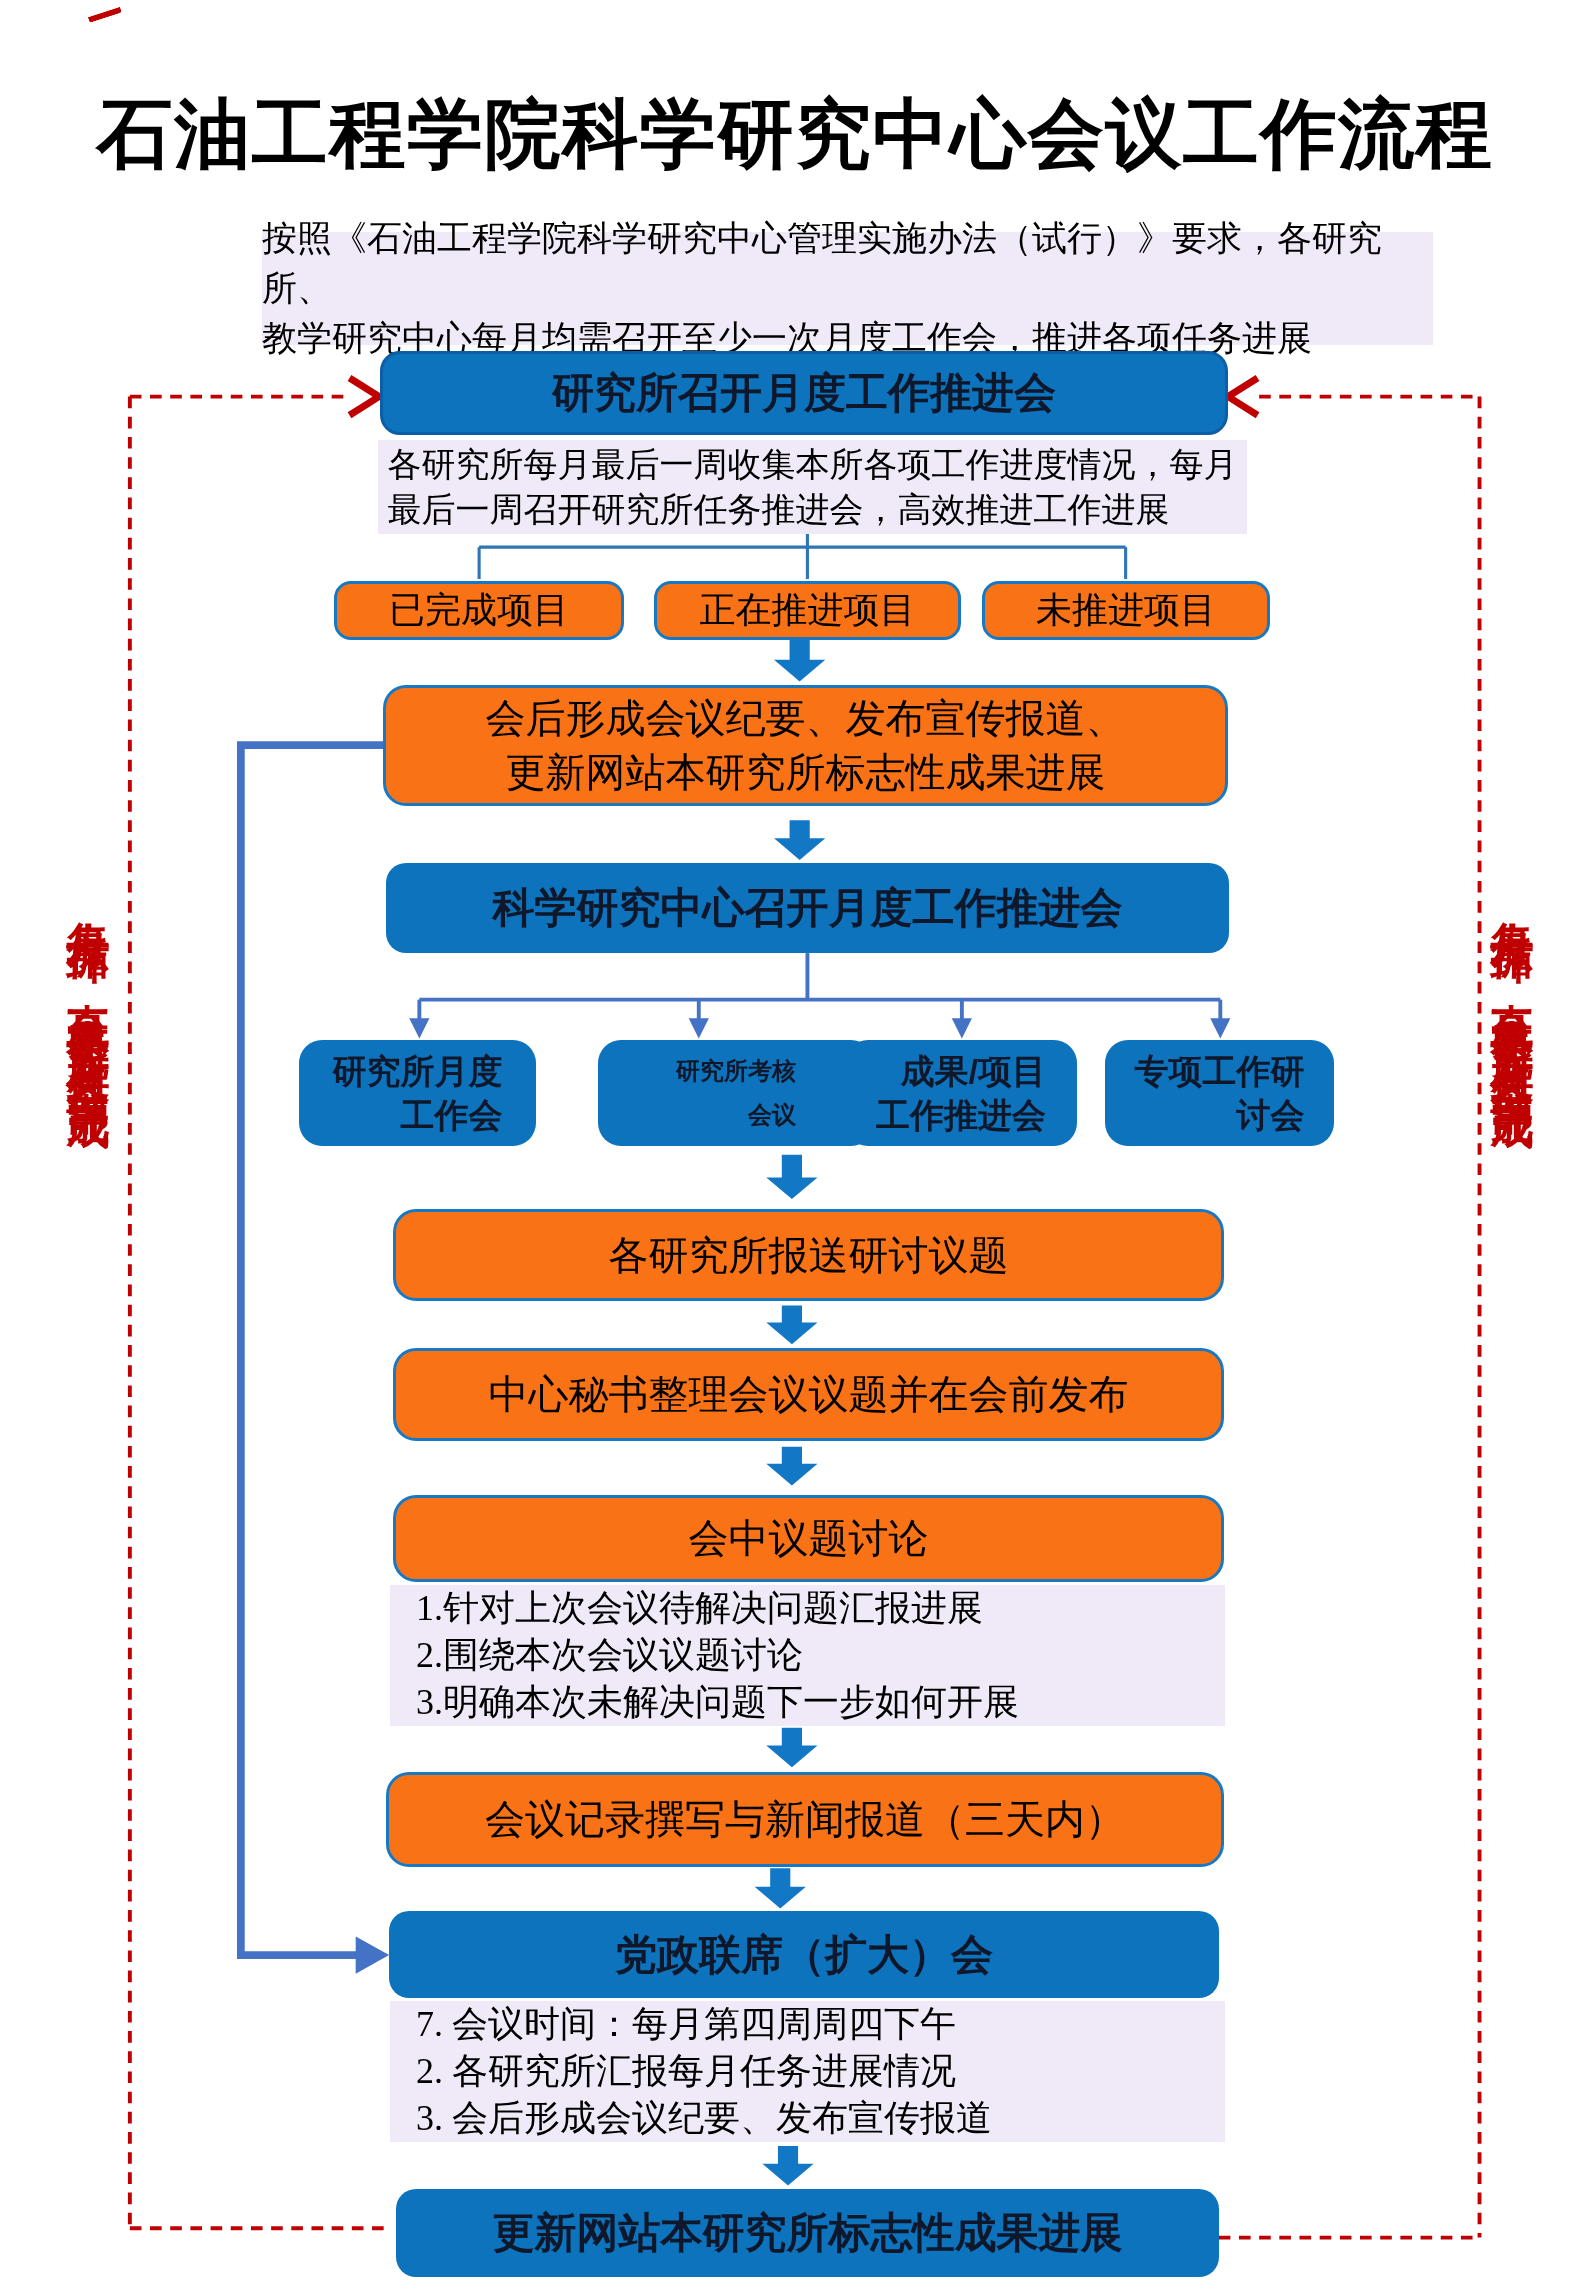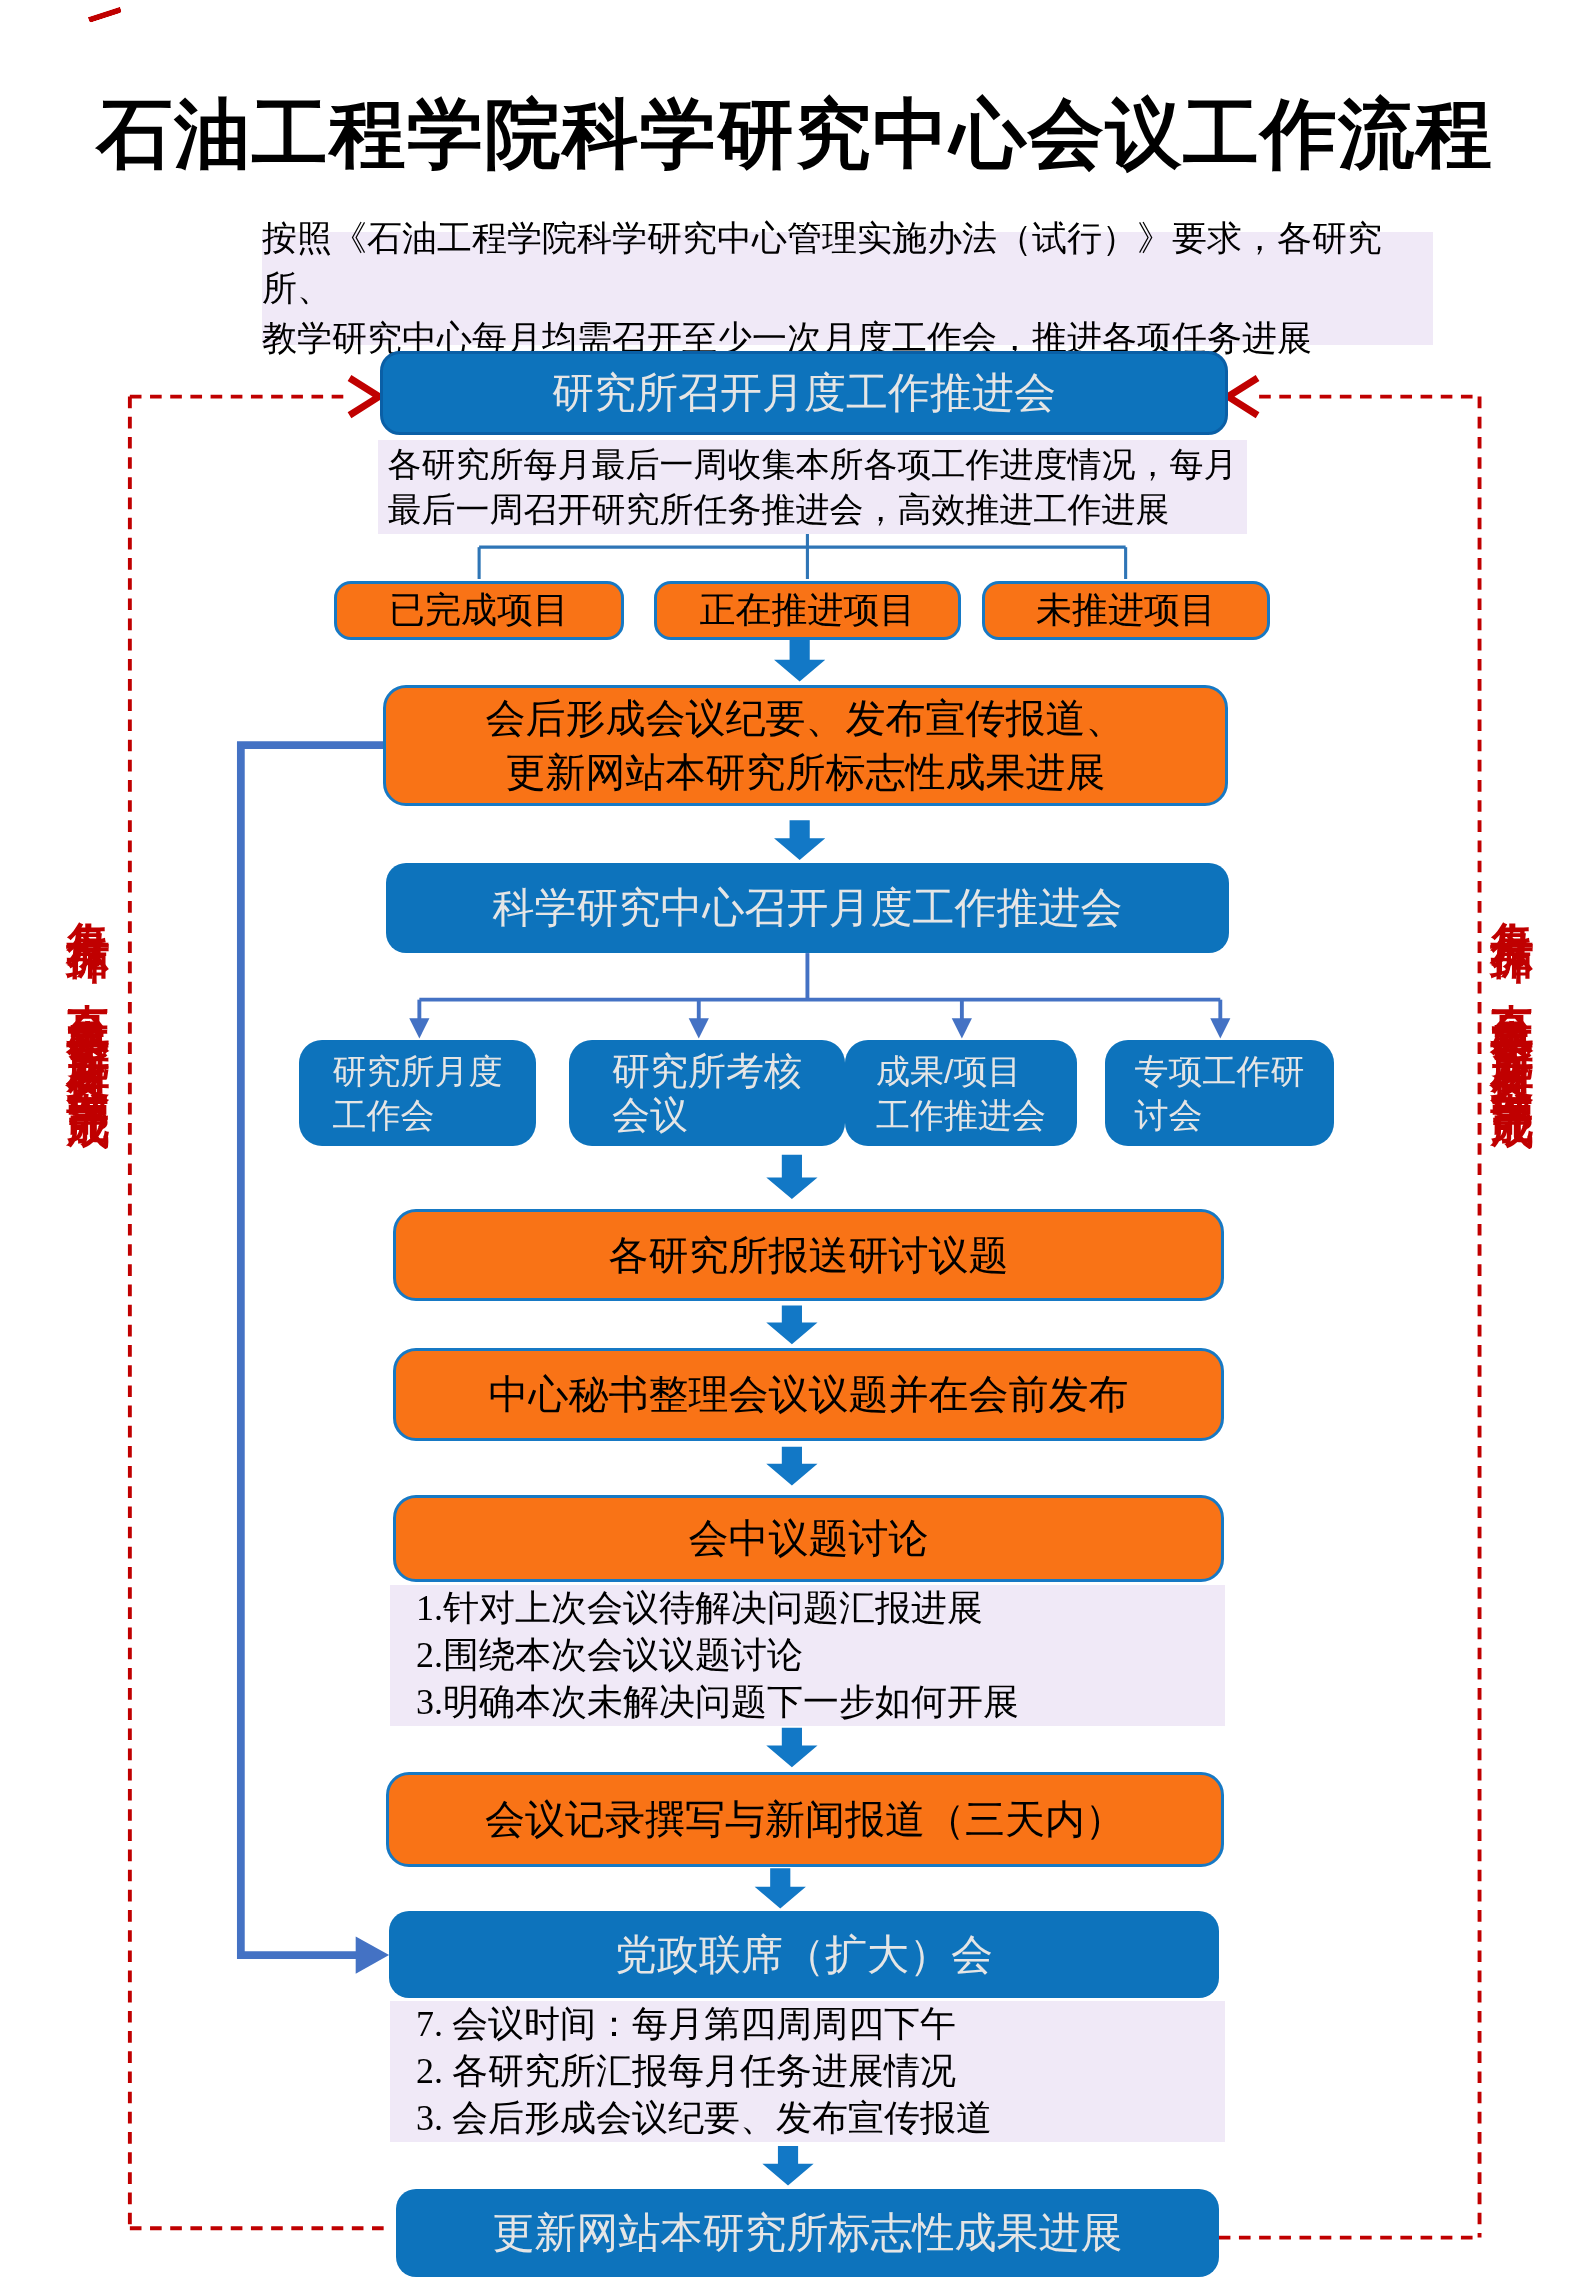--- a/index.html
+++ b/index.html
@@ -2,22 +2,22 @@
 <html style="font-size:12.4px"><head>
 <meta charset="utf-8">
 <style>
   html,body{margin:0;padding:0;background:#ffffff;}
   #canvas{position:relative;width:1590px;height:2295px;background:#ffffff;overflow:hidden;
           font-family:"Liberation Sans",sans-serif;}
   #wires{position:absolute;left:0;top:0;width:1590px;height:2295px;}
   .abs{position:absolute;box-sizing:border-box;}
   .page-title{left:0;top:84px;width:1590px;text-align:center;font-size:76px;font-weight:900;
               color:#000;letter-spacing:1.6px;font-family:"Liberation Sans",sans-serif;}
-  .blue-box{background:#0D73BC;color:#e5e5e5;display:flex;align-items:center;justify-content:center;
-            text-align:left;font-weight:400;border-radius:20px;white-space:pre-line;
+  .blue-box{background:#0D73BC;color:#0f172a;display:flex;align-items:center;justify-content:center;
+            text-align:right;font-weight:700;border-radius:20px;white-space:pre-line;
             font-family:"Liberation Sans",sans-serif;}
   .blue-bordered{border:3.1px solid #0A5FA6;}
   .white-box{background:#f97316;border:3.9px solid #1779C4;border-radius:23px;display:flex;
              align-items:center;justify-content:center;text-align:center;color:#000;
              font-family:"Liberation Serif",serif;white-space:pre-line;}
   .purple-box{background:#F0E9F7;color:#000;font-family:"Liberation Serif",serif;white-space:pre-line;}
   .purple-center{display:flex;align-items:center;justify-content:center;text-align:left;}
   .purple-list{display:flex;flex-direction:column;justify-content:center;text-align:left;
                padding-left:26px;line-height:47px;font-size:36px;}
   .loop-note{writing-mode:vertical-rl;text-orientation:upright;color:#C00000;font-weight:900;
@@ -101,21 +101,21 @@
   <div class="abs white-box" style="left:654px;top:581px;width:307px;height:59px;font-size:36px;border-width:3.1px;border-radius:17px;">正在推进项目</div>
   <div class="abs white-box" style="left:982px;top:581px;width:288px;height:59px;font-size:36px;border-width:3.1px;border-radius:17px;text-align:right;">未推进项目</div>
 
   <div class="abs white-box" style="left:383px;top:685px;width:845px;height:121px;font-size:40px;line-height:54px;">会后形成会议纪要、发布宣传报道、
 更新网站本研究所标志性成果进展</div>
 
   <div class="abs blue-box" style="left:386px;top:863px;width:843px;height:90px;font-size:42px;">科学研究中心召开月度工作推进会</div>
 
   <div class="abs blue-box" style="left:299px;top:1040px;width:237px;height:106px;font-size:34px;line-height:44px;border-radius:23px;">研究所月度
 工作会</div>
-  <div class="abs blue-box" style="left:569px;top:1040px;width:276px;height:106px;font-size:38px;line-height:44px;border-radius:23px;">研究所考核
+  <div class="abs blue-box" style="left:598px;top:1040px;width:276px;height:106px;font-size:24px;line-height:44px;border-radius:23px;">研究所考核
 会议</div>
   <div class="abs blue-box" style="left:845px;top:1040px;width:232px;height:106px;font-size:34px;line-height:44px;border-radius:23px;">成果/项目
 工作推进会</div>
   <div class="abs blue-box" style="left:1105px;top:1040px;width:229px;height:106px;font-size:34px;line-height:44px;border-radius:23px;">专项工作研
 讨会</div>
 
   <div class="abs white-box" style="left:393px;top:1209px;width:831px;height:92px;font-size:40px;">各研究所报送研讨议题</div>
 
   <div class="abs white-box" style="left:393px;top:1348px;width:831px;height:93px;font-size:40px;">中心秘书整理会议议题并在会前发布</div>
 

